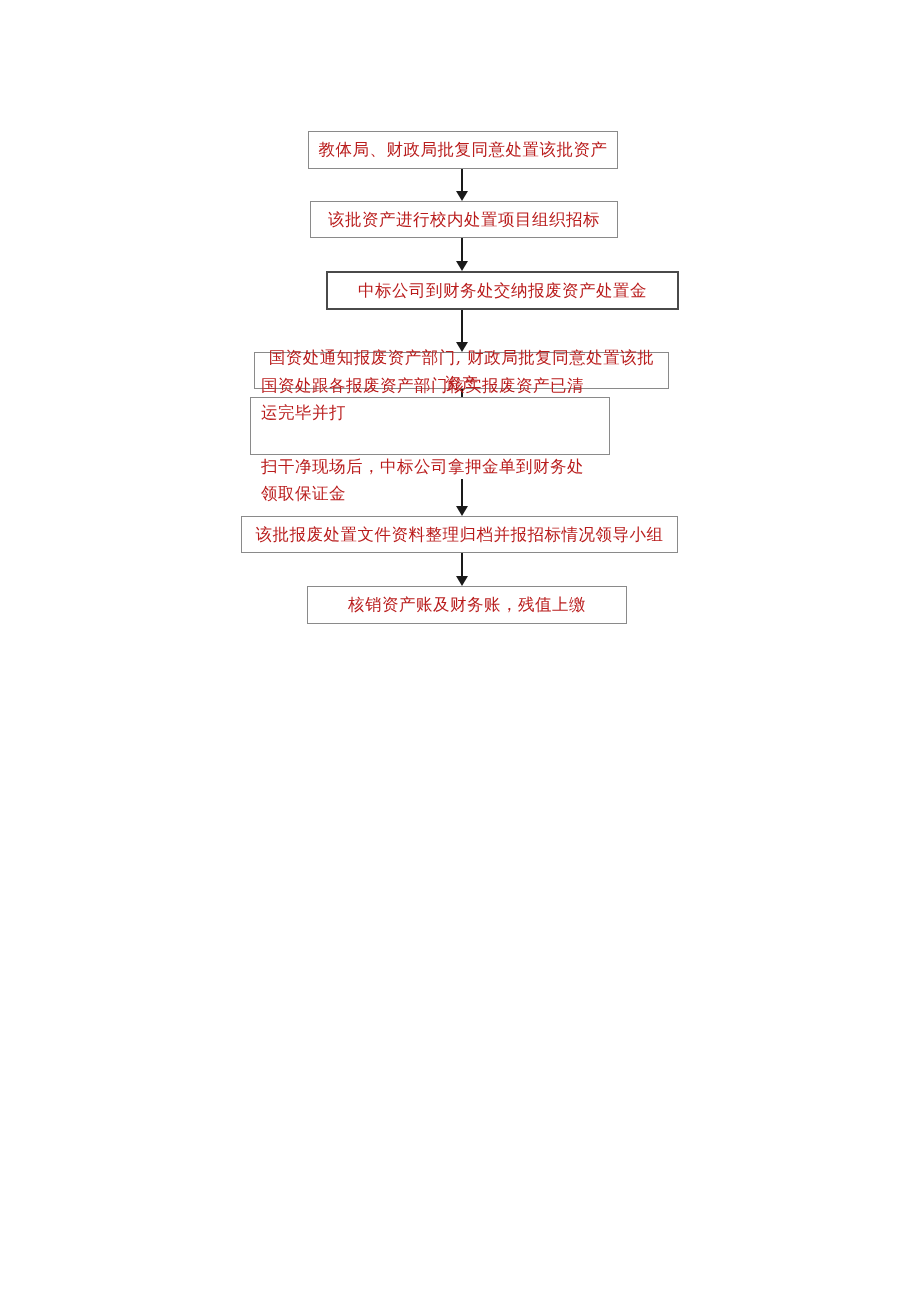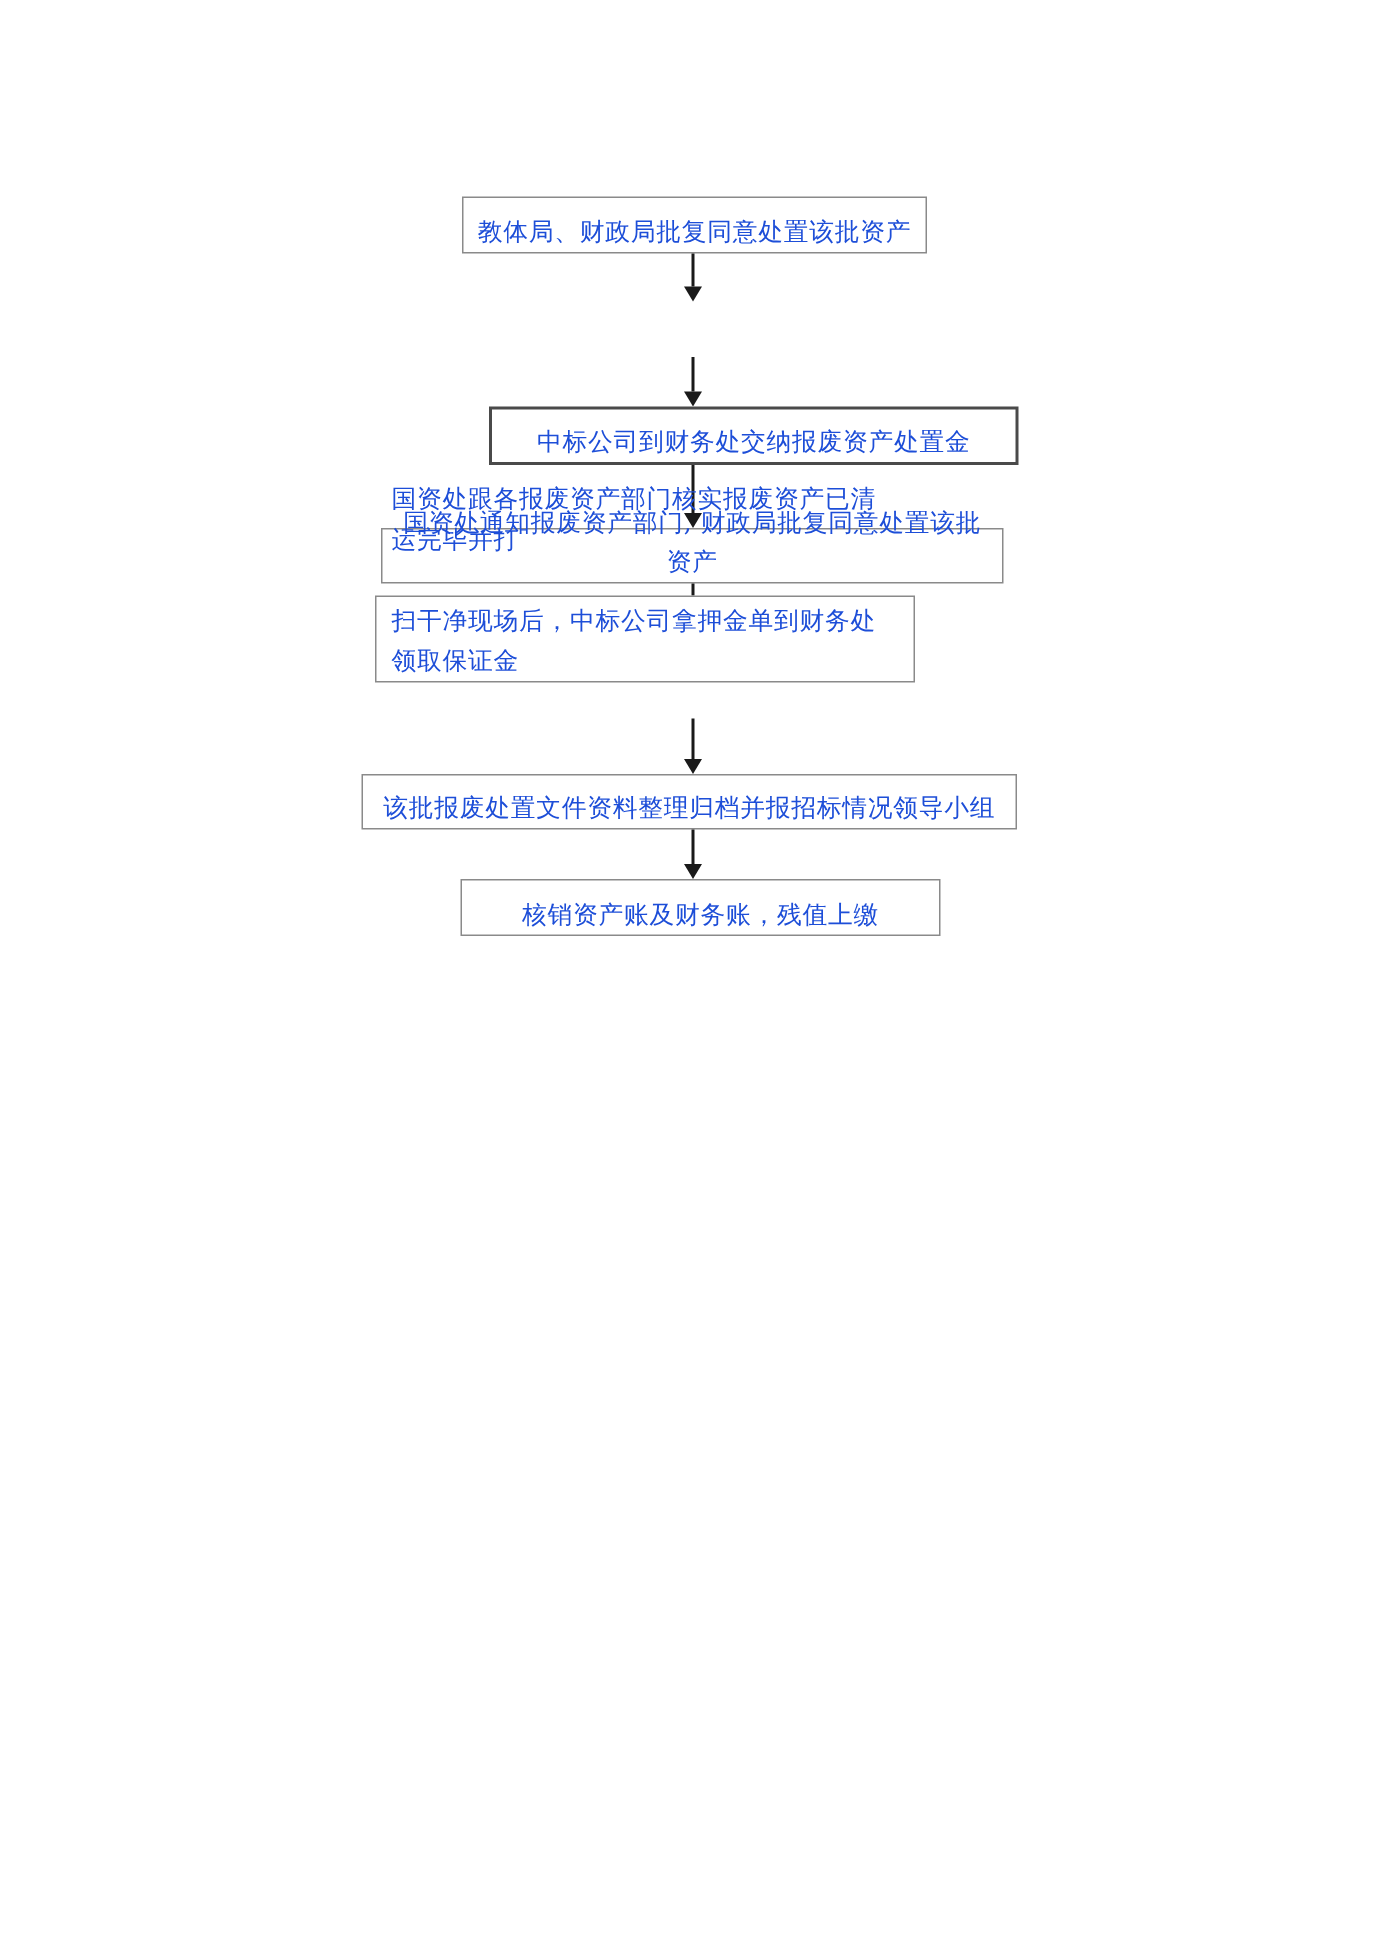--- a/index.html
+++ b/index.html
@@ -22,24 +22,24 @@
     width: 920px;
     height: 1301px;
   }
 
   .node {
     position: absolute;
     box-sizing: border-box;
     background: #ffffff;
     border: 1px solid #8a8a8a;
     display: flex;
-    align-items: flex-end;
+    align-items: center;
     justify-content: center;
     text-align: center;
-    color: #1d4ed8;
+    color: #b91c1c;
     letter-spacing: 0.5px;
   }
 
   .node.emphasis {
     border: 2px solid #4a4a4a;
     margin-left: 39px;
   }
 
   .node .label {
     display: block;
@@ -86,20 +86,23 @@
 
   <div class="node" style="left:308px; top:131px; width:310px; height:38px;">
     <span class="label">教体局、财政局批复同意处置该批资产</span>
   </div>
 
   <div class="arrow" style="left:455px; top:169px; height:32px;">
     <div class="stem" style="height:22px;"></div>
     <div class="head"></div>
   </div>
 
+  <div class="node" style="left:310px; top:201px; width:308px; height:37px;">
+    <span class="label">该批资产进行校内处置项目组织招标</span>
+  </div>
 
   <div class="arrow" style="left:455px; top:238px; height:33px;">
     <div class="stem" style="height:23px;"></div>
     <div class="head"></div>
   </div>
 
   <div class="node emphasis" style="left:287px; top:271px; width:353px; height:39px;">
     <span class="label">中标公司到财务处交纳报废资产处置金</span>
   </div>
 

